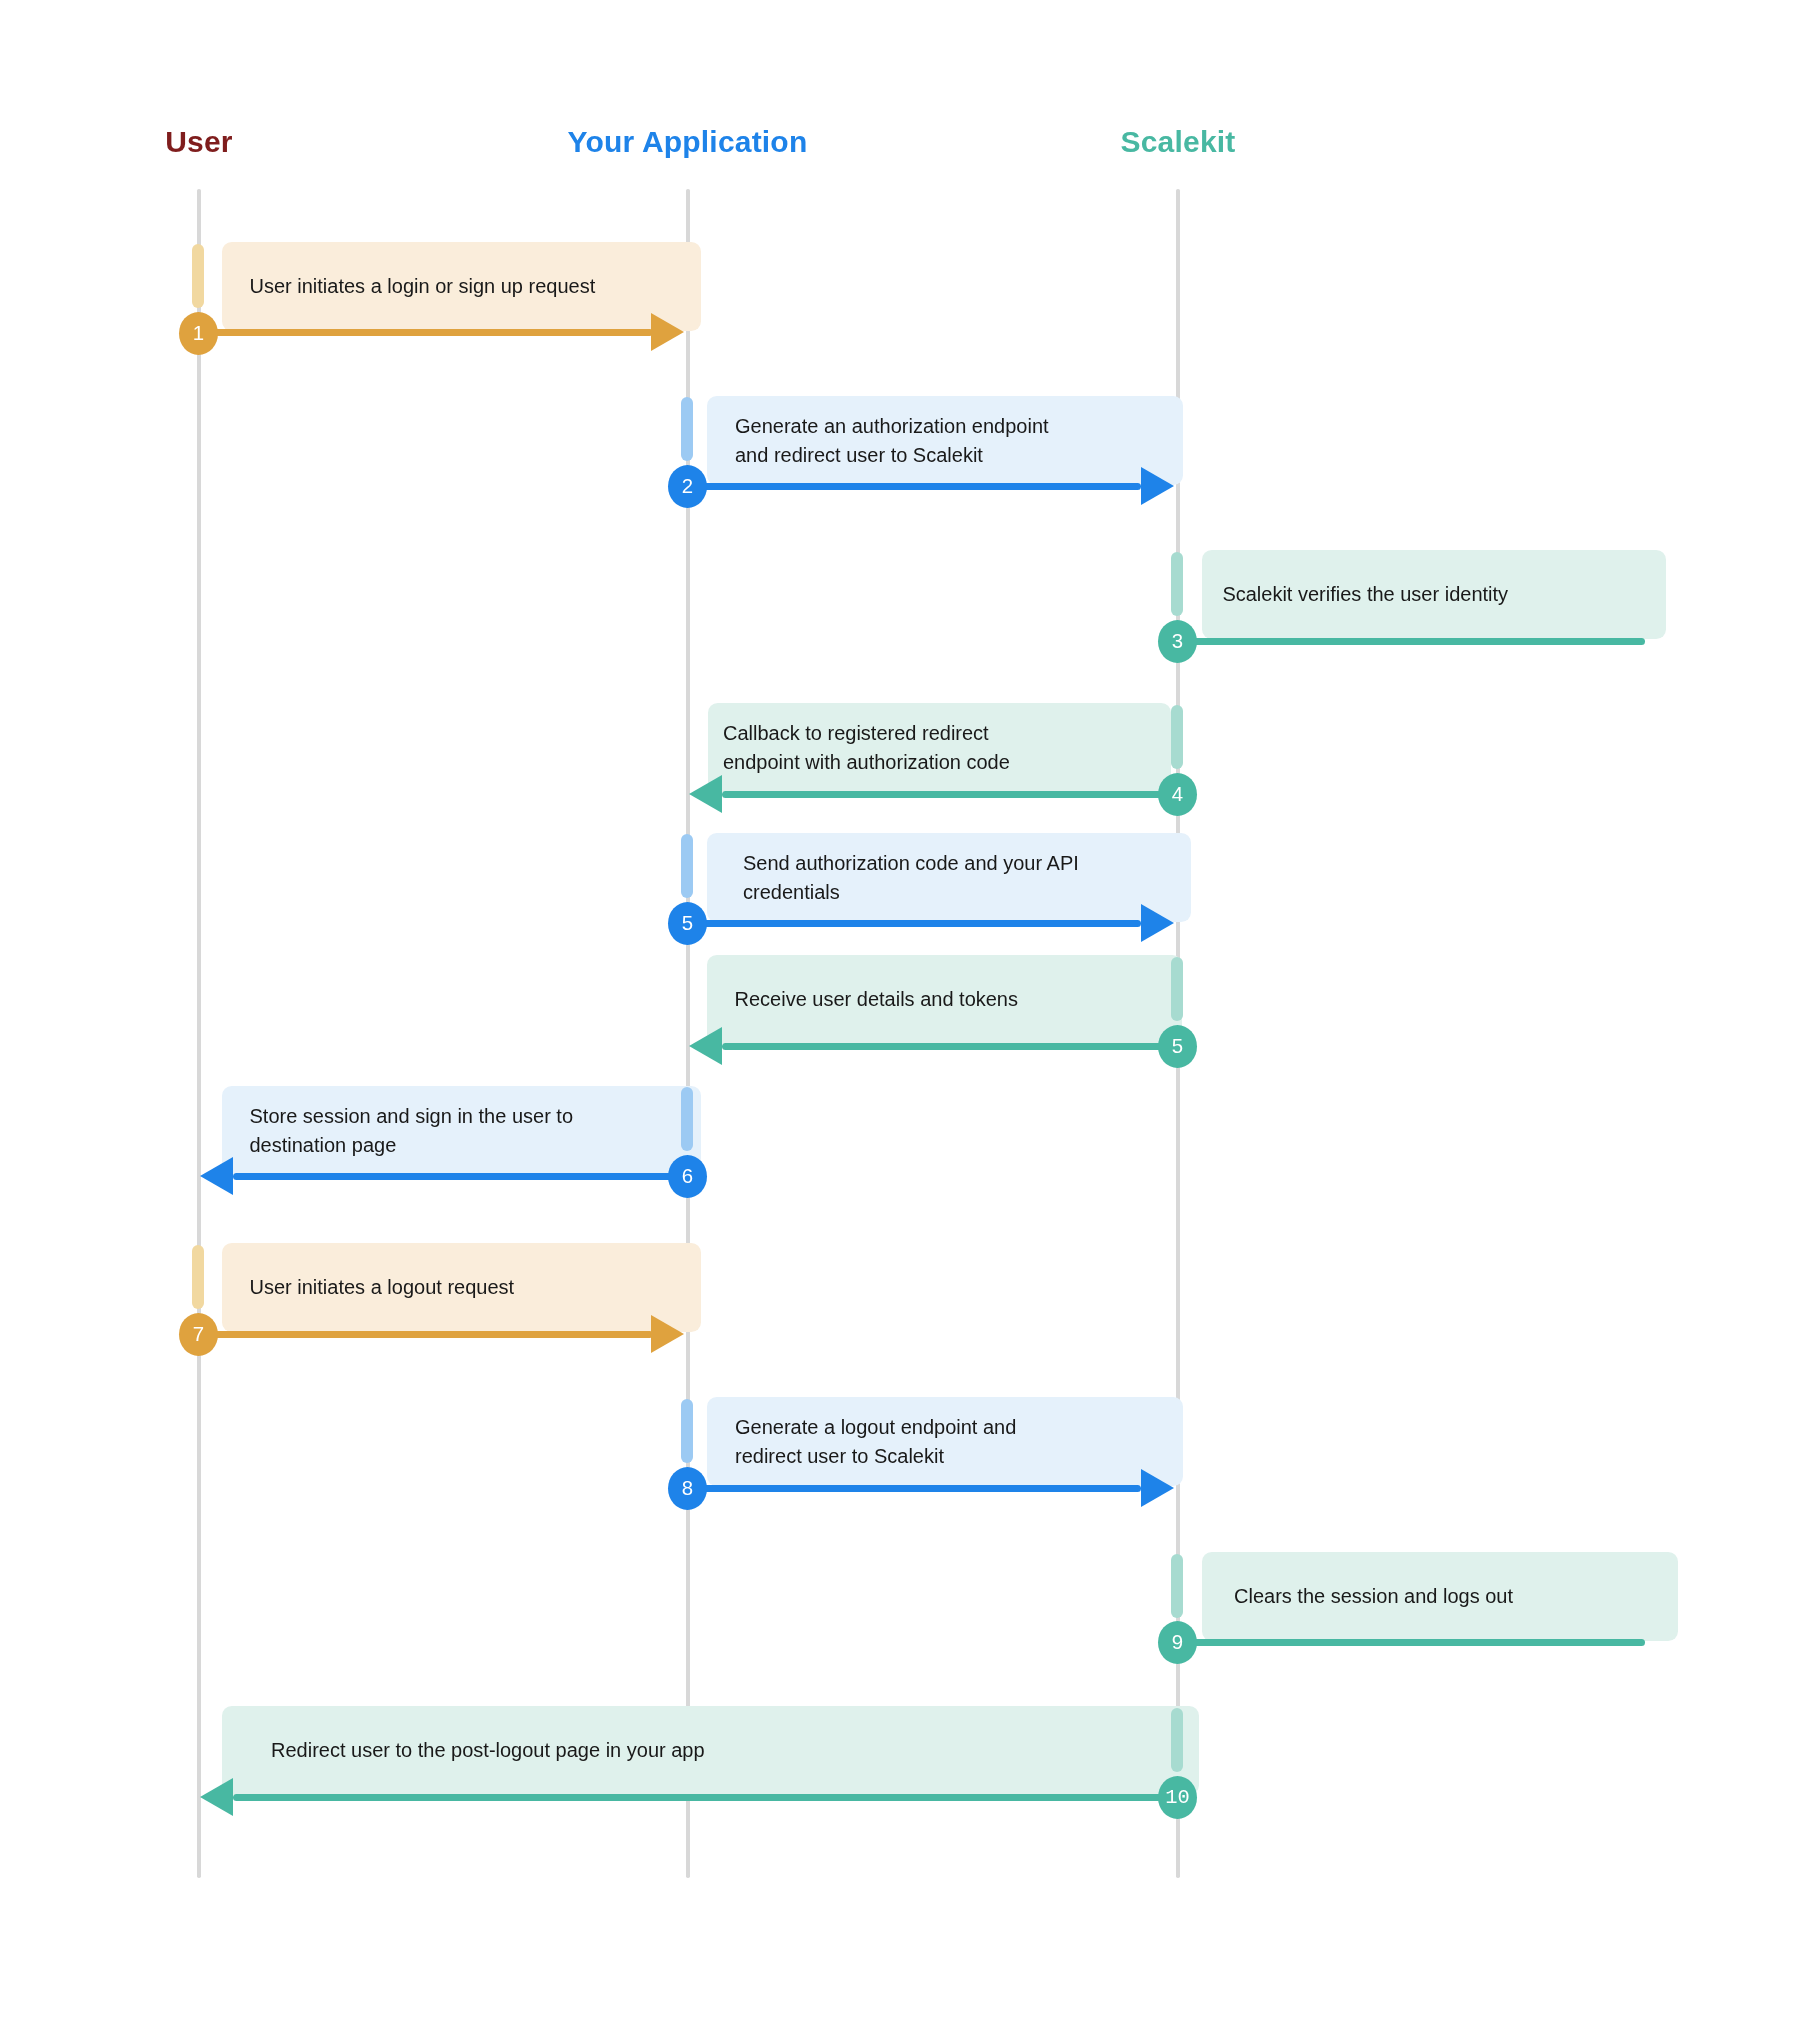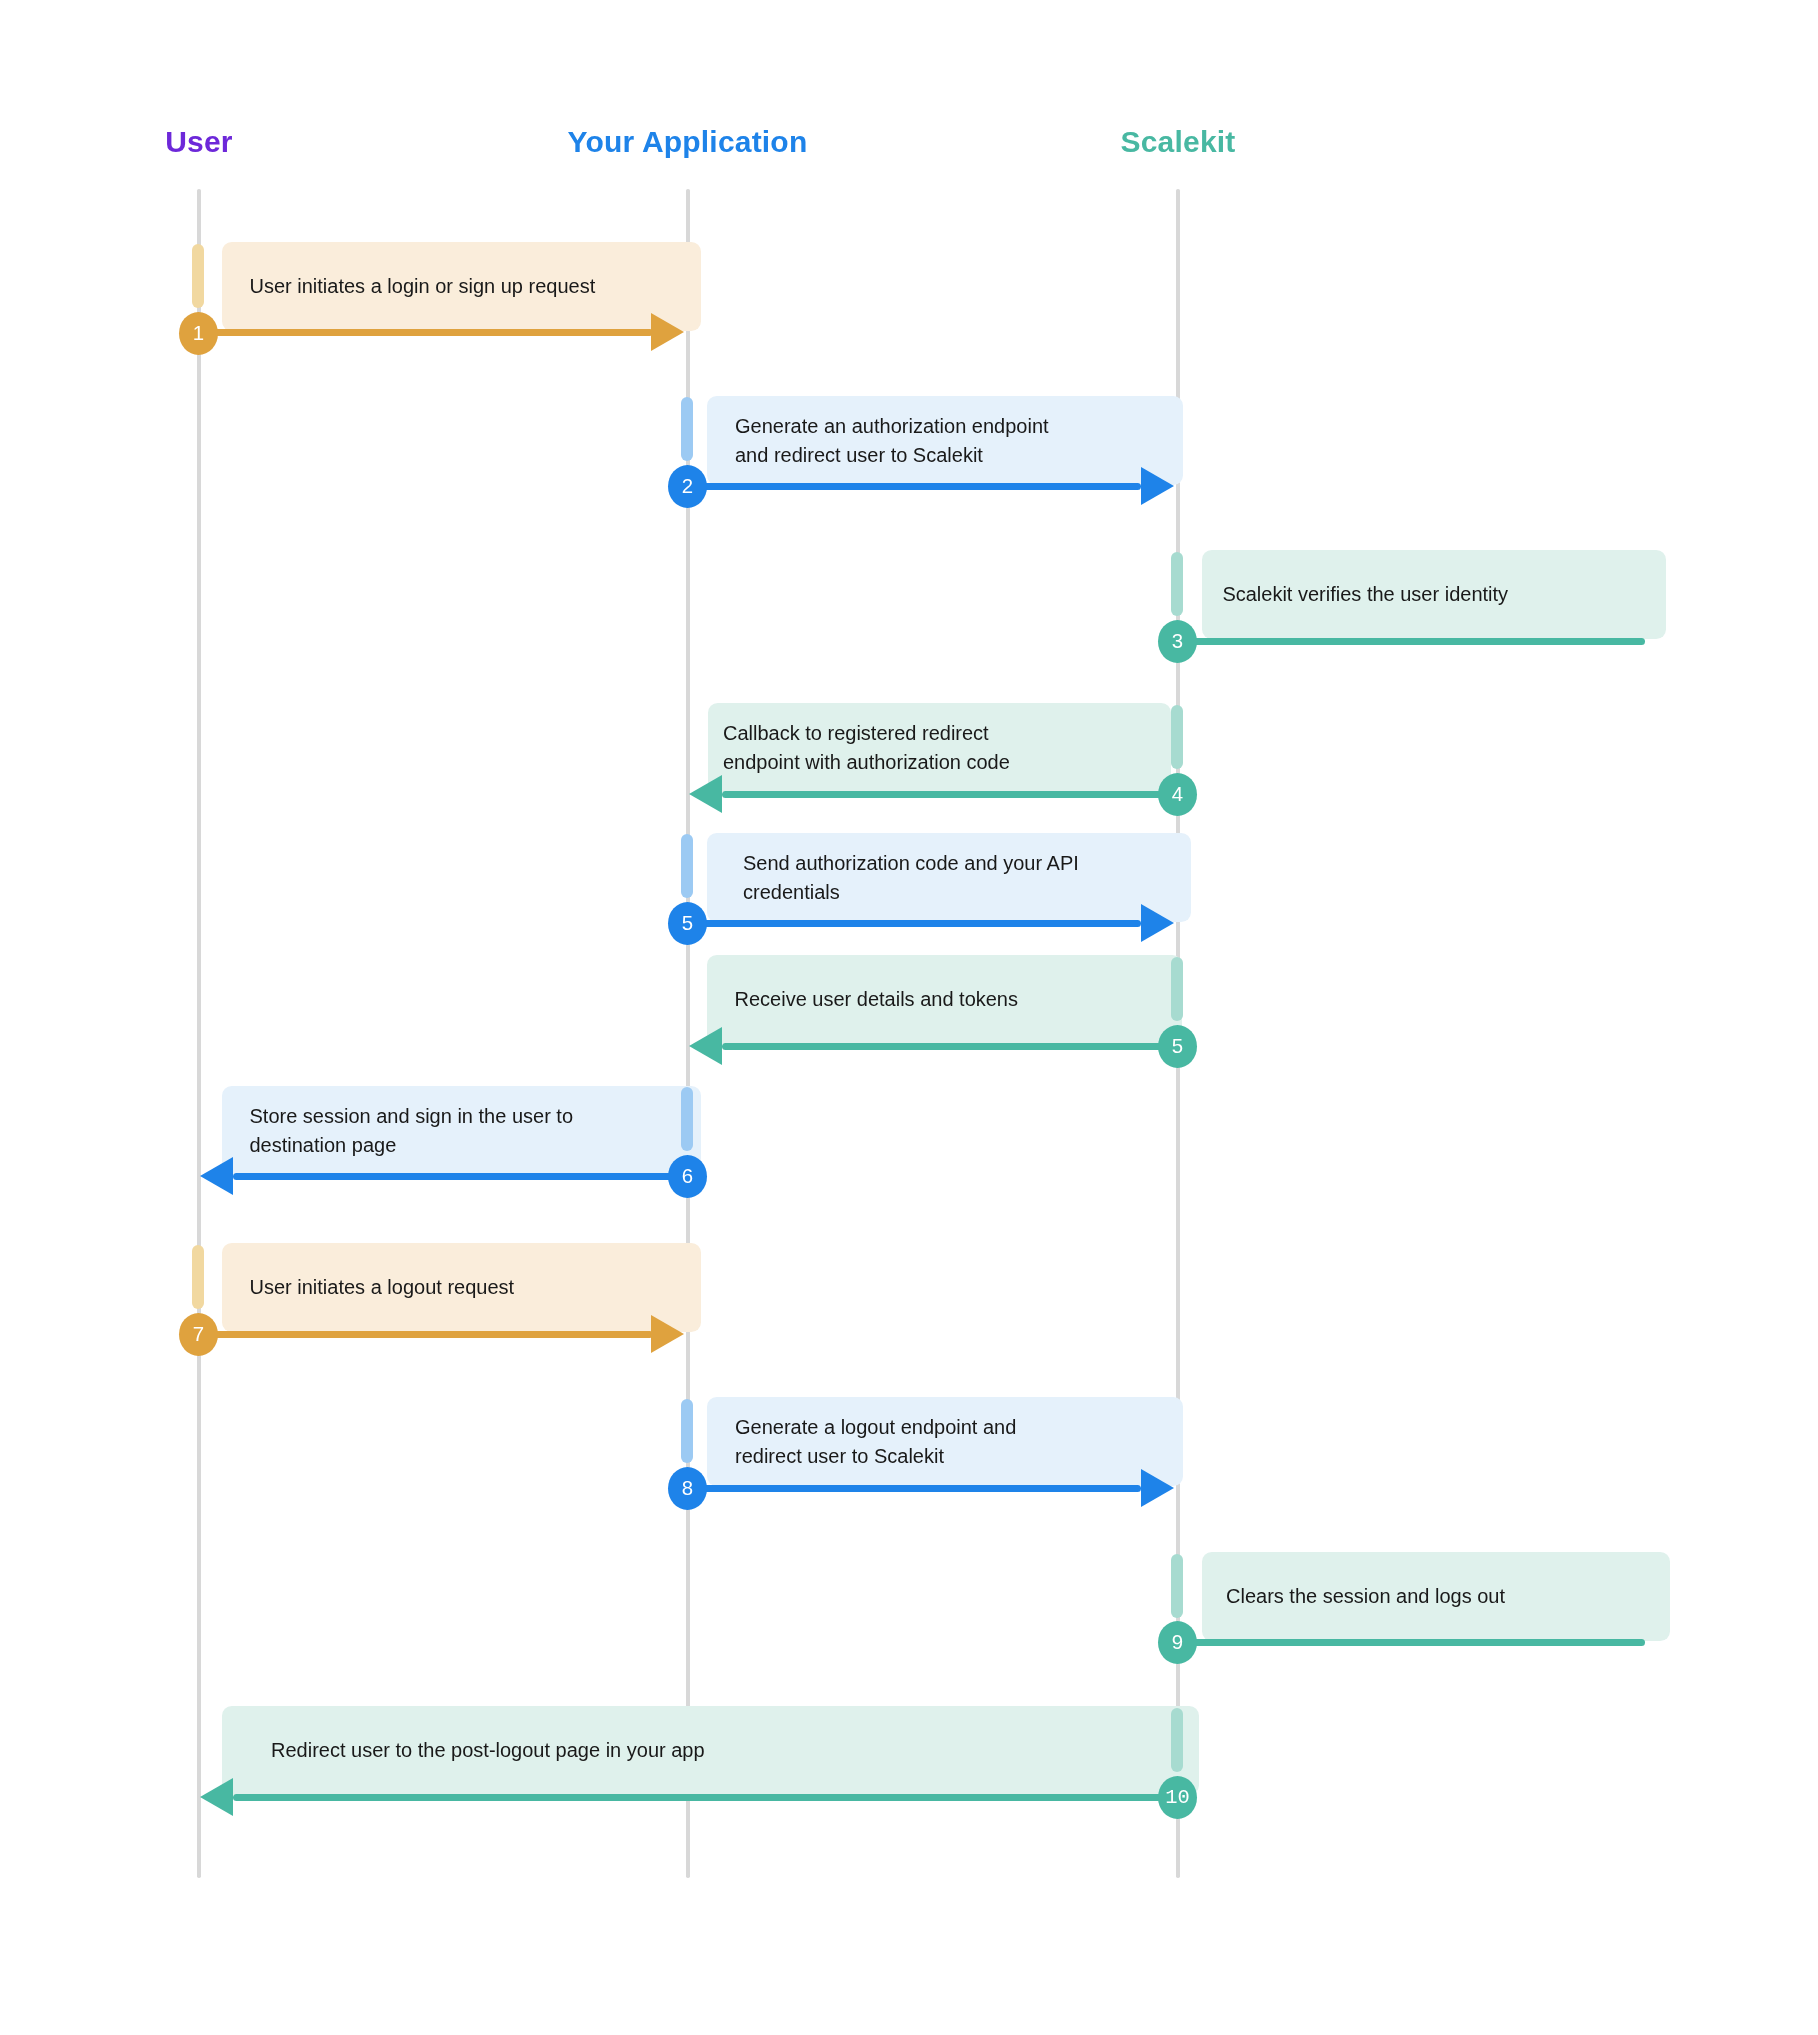--- a/index.html
+++ b/index.html
@@ -41,21 +41,21 @@
   }
   .num.orange{background:#dfa23e;}
   .num.blue{background:#1e83e9;}
   .num.teal{background:#48b8a2;}
 </style>
 </head>
 <body>
 
 <div class="canvas">
 
-  <div class="actor" style="left:110px;top:125px;width:178px;color:#6d28d9;">User</div>
+  <div class="actor" style="left:110px;top:125px;width:178px;color:#7f1d1d;">User</div>
   <div class="actor" style="left:510px;top:125px;width:355px;color:#1e83e9;">Your Application</div>
   <div class="actor" style="left:1089px;top:125px;width:178px;color:#48b8a2;">Scalekit</div>
 
   <div class="lifeline" style="left:197px;top:189px;height:1689px;"></div>
   <div class="lifeline" style="left:686px;top:189px;height:1689px;"></div>
   <div class="lifeline" style="left:1176px;top:189px;height:1689px;"></div>
 
   <div>
     <div class="box cream" style="left:222px;top:242px;width:451px;height:89px;padding-left:27.5px;">
         <span>User initiates a login or sign up request</span>
@@ -162,21 +162,21 @@
     </div>
     <div class="pill blue" style="left:681px;top:1399px;height:64px;"></div>
     <div class="aline blue" style="left:687px;top:1485px;width:454px;"></div>
     <div class="head r blue" style="left:1141px;top:1469px;"></div>
     <div class="num blue" style="left:668px;top:1467px;">
         <span>8</span>
       </div>
   </div>
 
   <div>
-    <div class="box teal" style="left:1202px;top:1552px;width:444px;height:89px;padding-left:24px;">
+    <div class="box teal" style="left:1202px;top:1552px;width:444px;height:89px;padding-left:32px;">
         <span>Clears the session and logs out</span>
       </div>
     <div class="pill teal" style="left:1171px;top:1554px;height:64px;"></div>
     <div class="aline teal" style="left:1177px;top:1639px;width:468px;"></div>
     <div class="num teal" style="left:1158px;top:1621px;">
         <span>9</span>
       </div>
   </div>
 
   <div>

